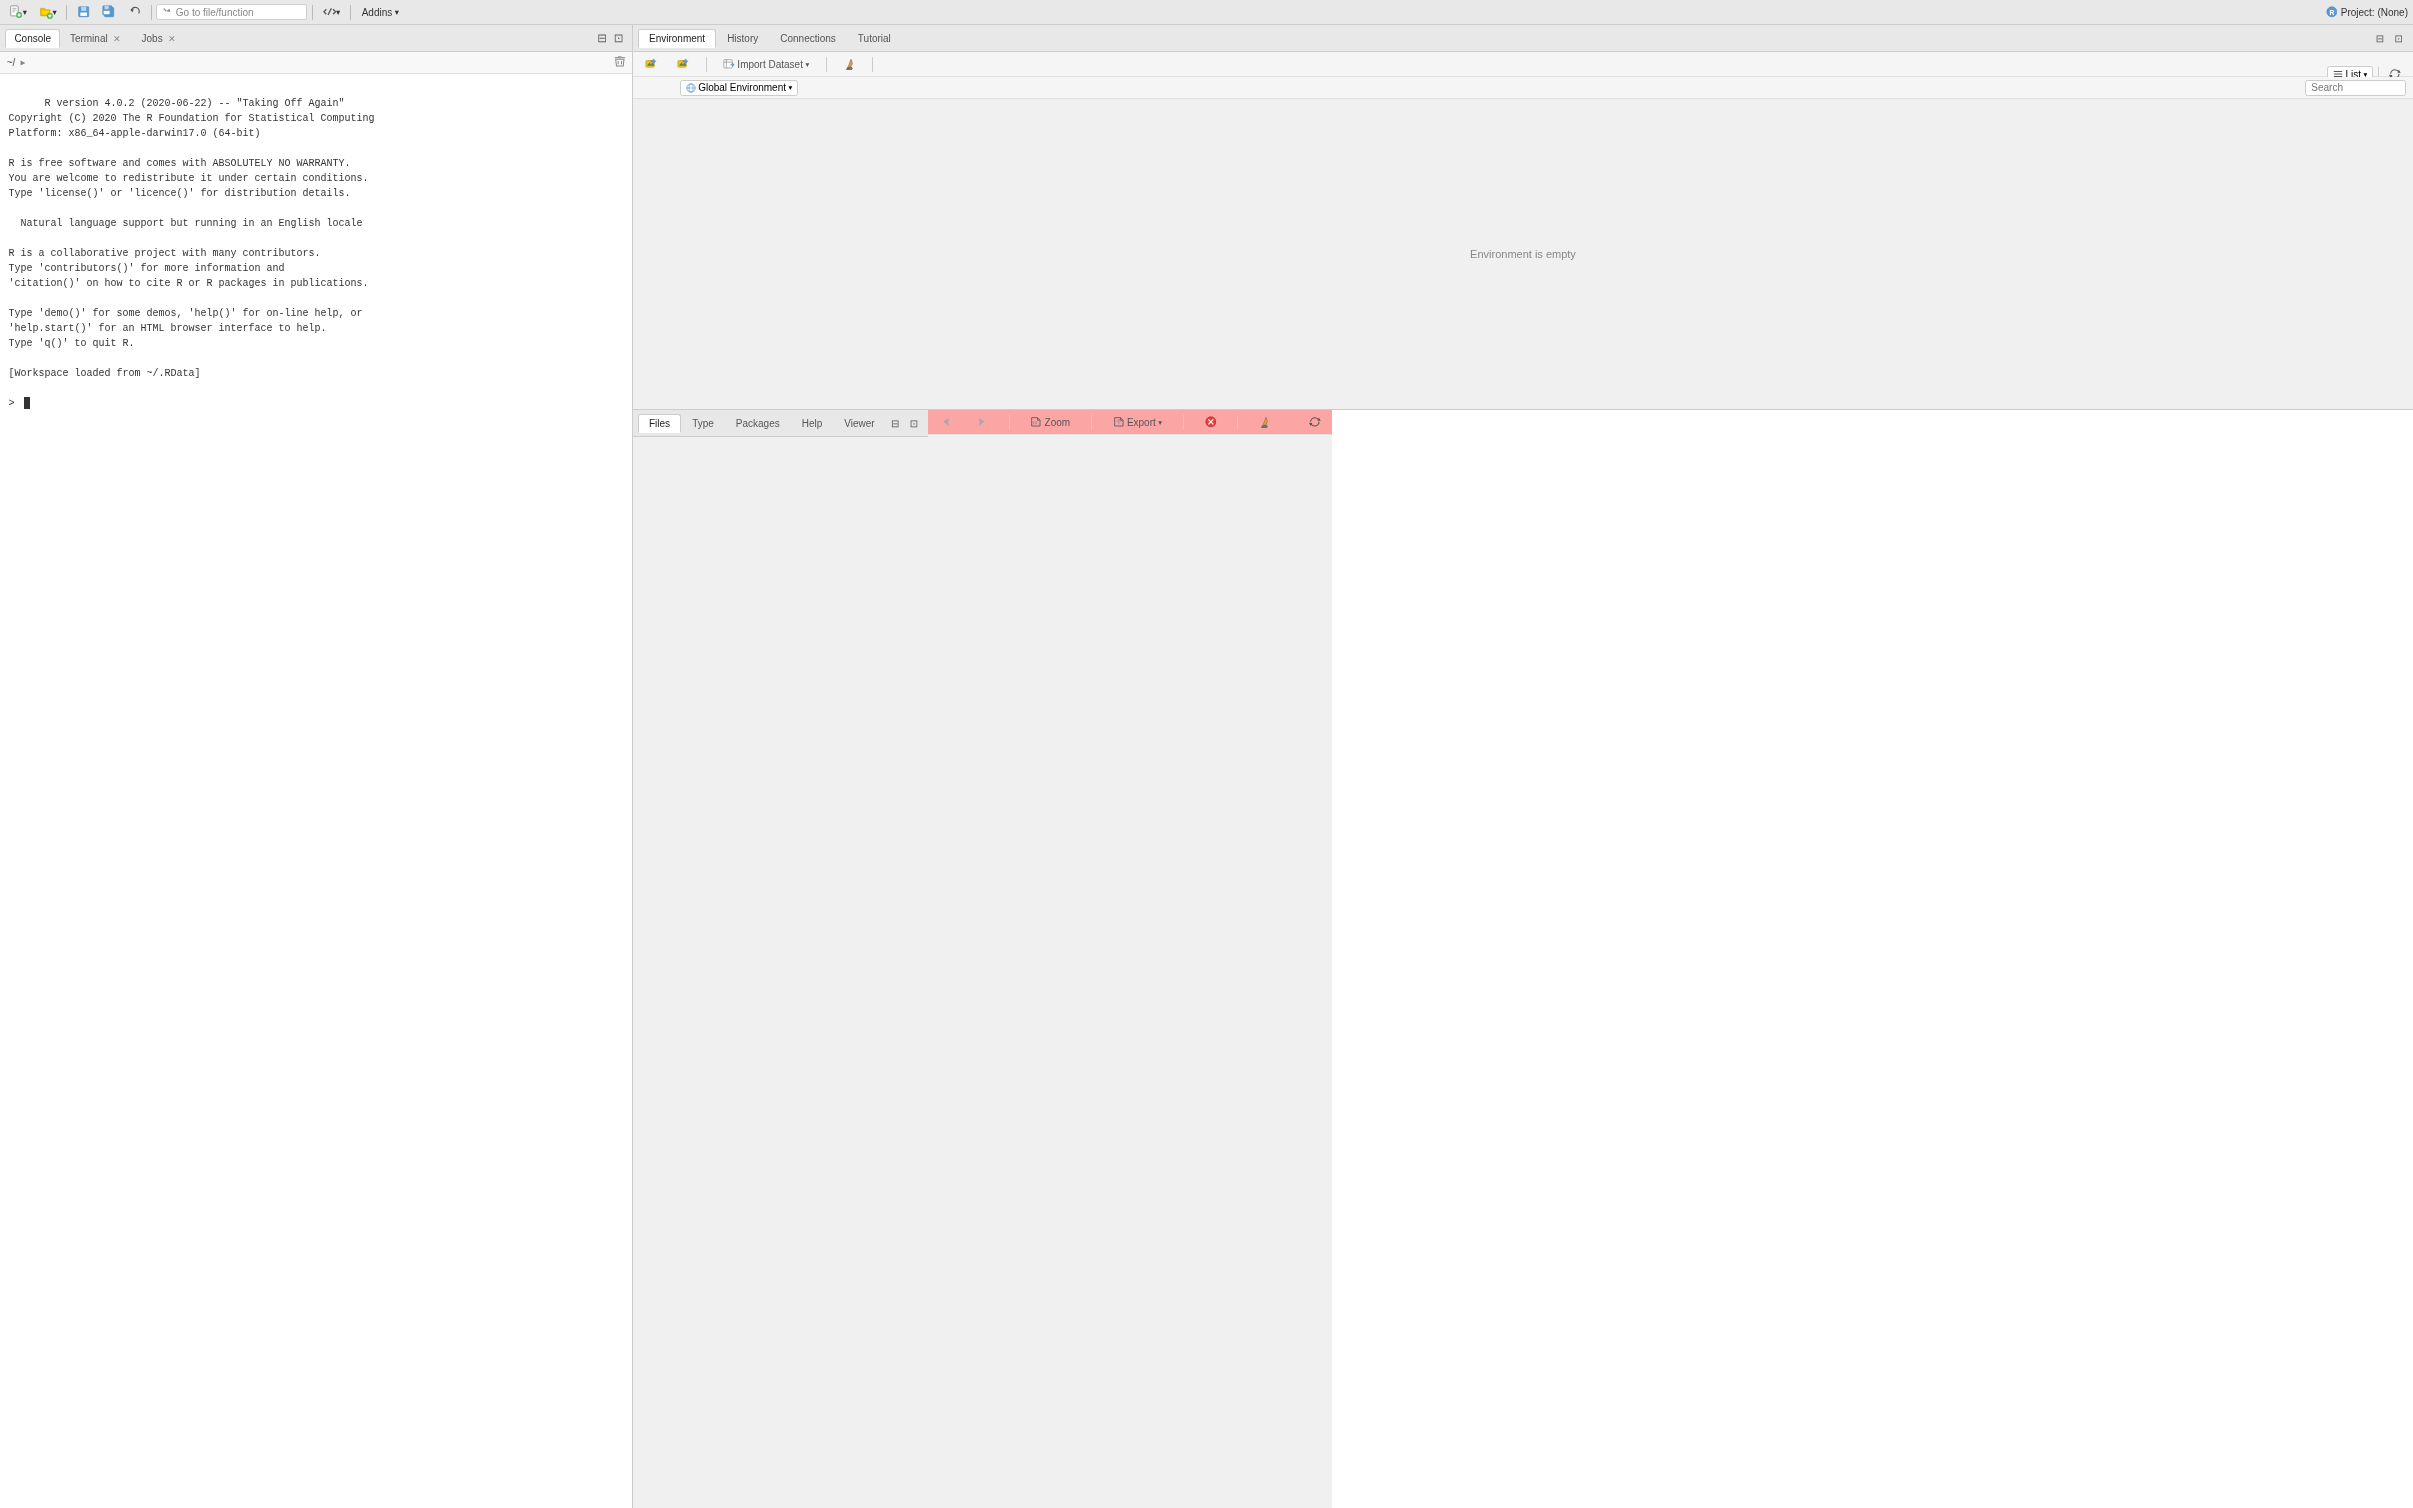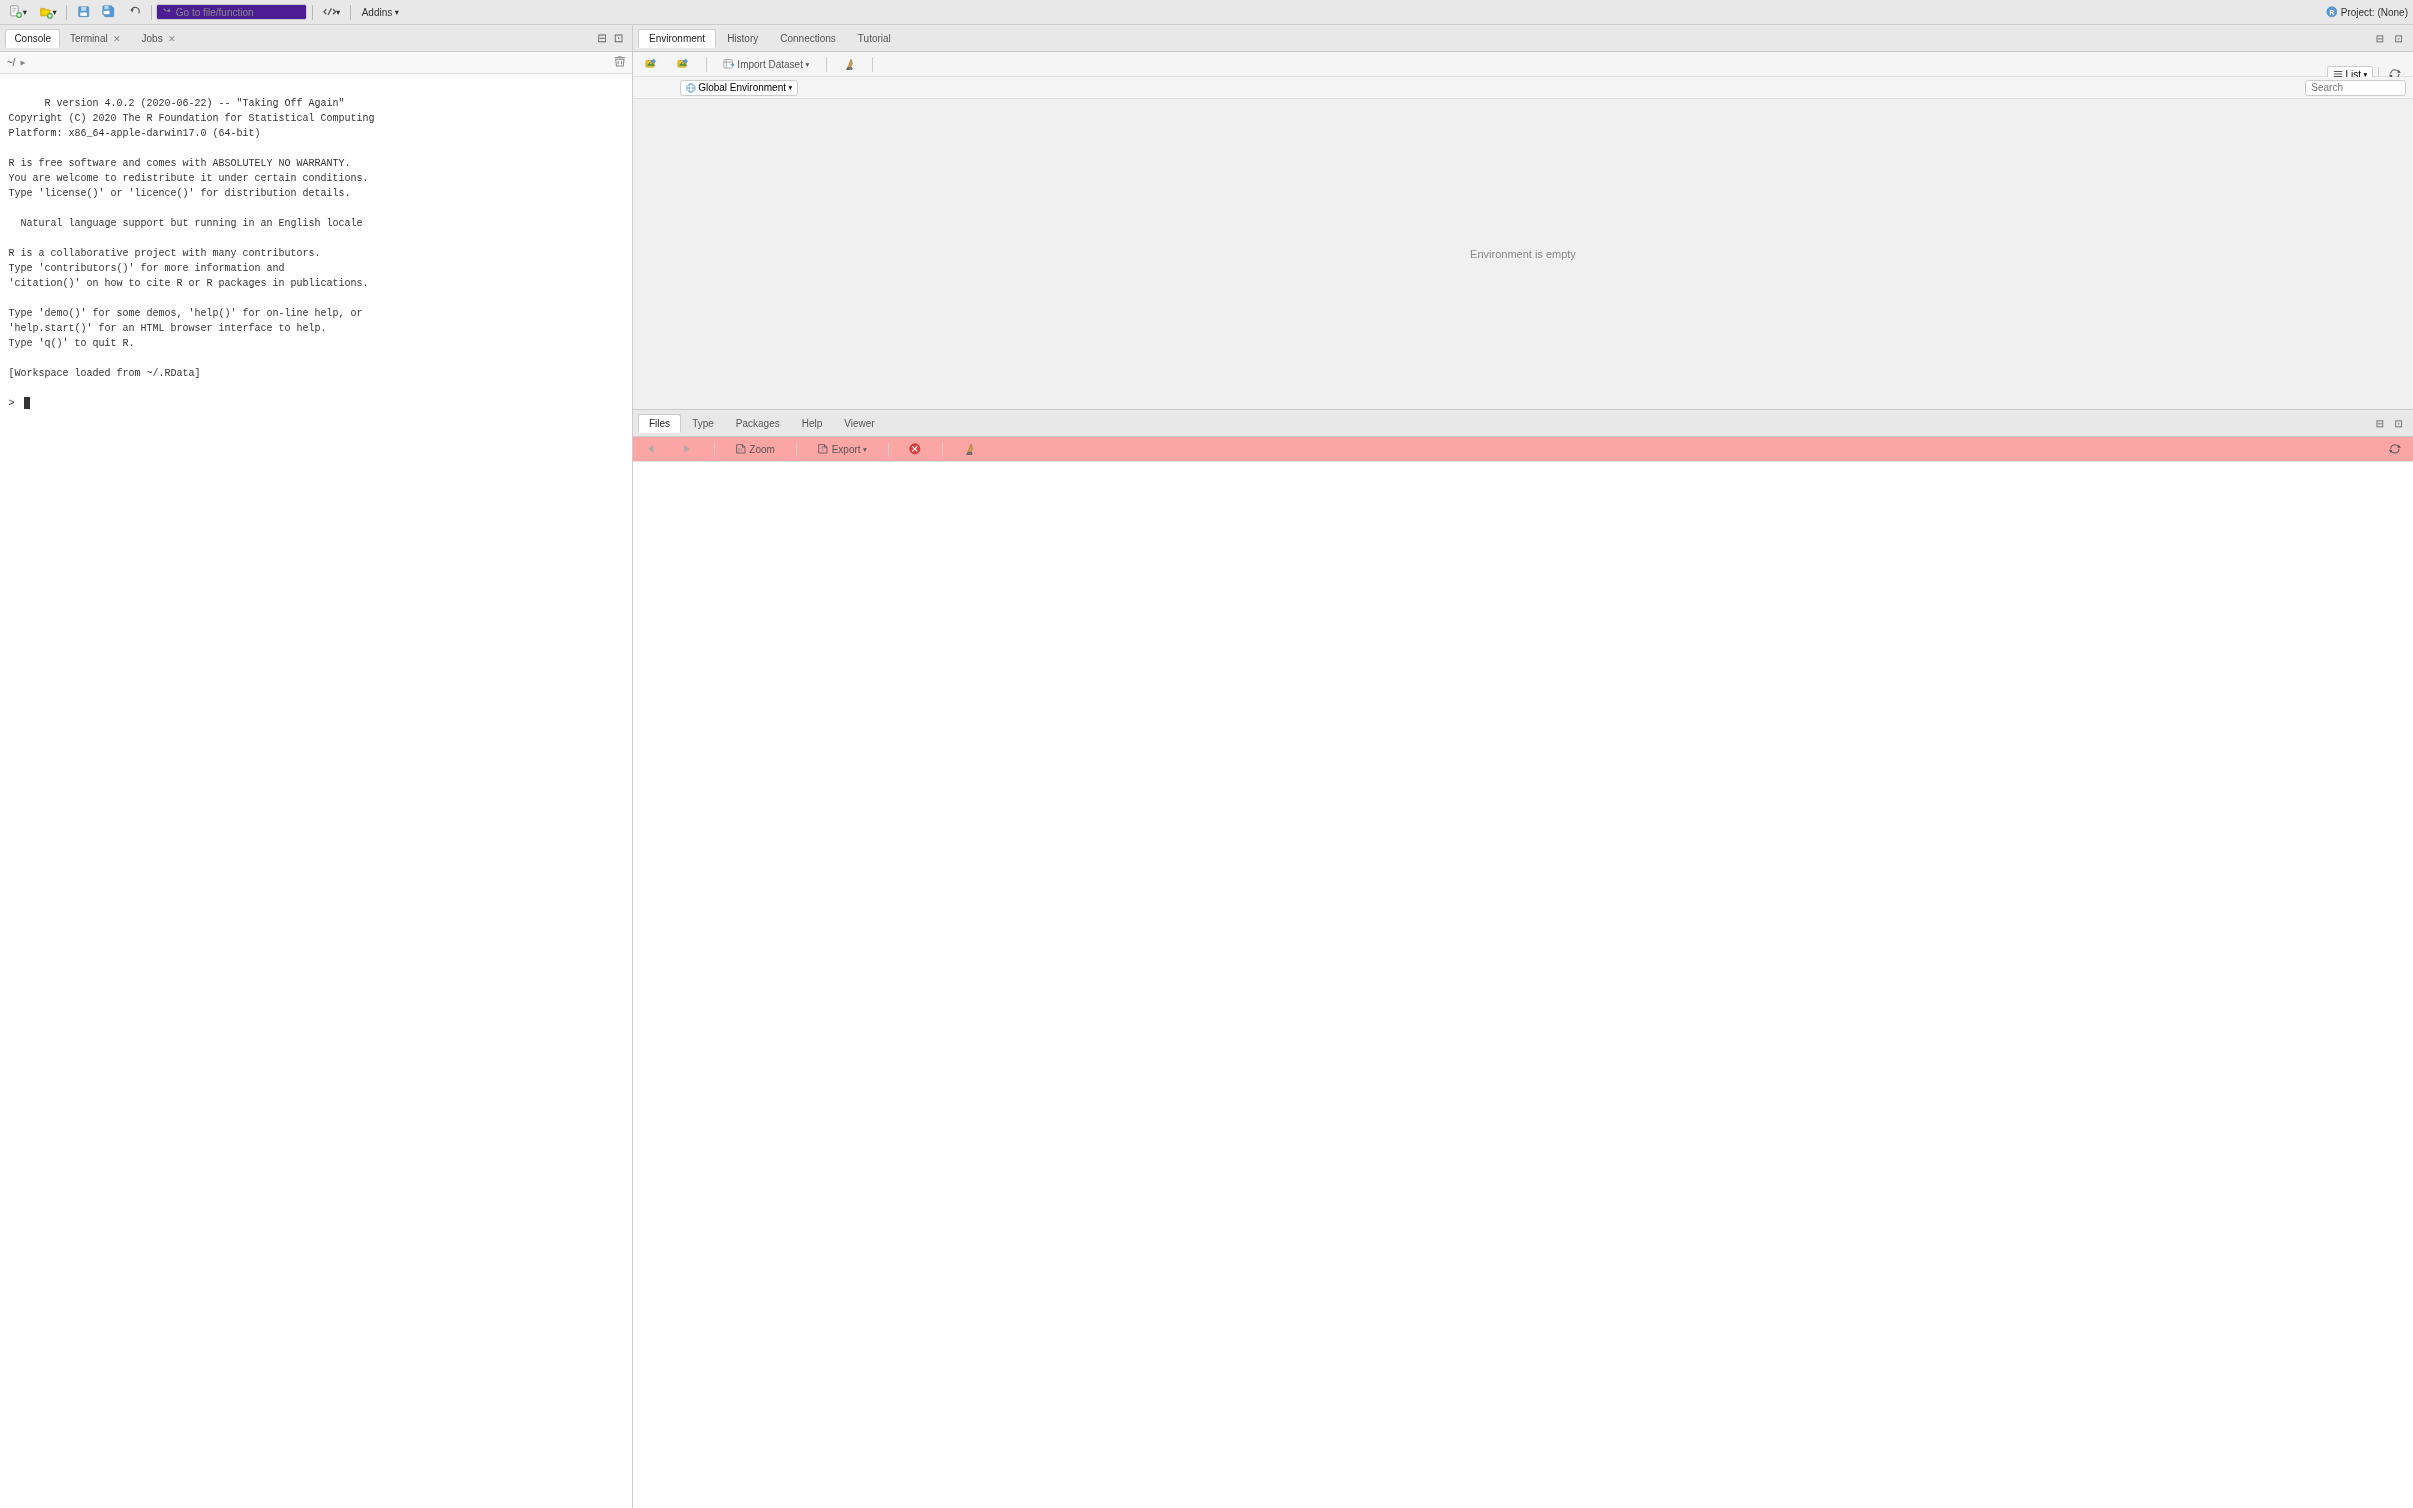--- a/index.html
+++ b/index.html
@@ -27,21 +27,21 @@
       border: 0.8px solid transparent;
       border-radius: 2.5px;
       padding: 1.7px 3.4px;
       cursor: pointer;
       font-size: 10px;
       color: #333;
     }
     .toolbar-sep { width: 0.8px; height: 15px; background: #bbb; margin: 0 1.7px; }
     .goto-box {
       display: flex; align-items: center;
-      background: #4c1d95;
+      background: #ffffff;
       border: 0.8px solid #ccc;
       border-radius: 2.5px;
       padding: 1.7px 5px;
       width: 151px;
       font-size: 10px;
       color: #888;
       cursor: pointer;
     }
     .goto-box span { margin-left: 3.4px; }
     .addins-btn {
@@ -219,21 +219,21 @@
     .env-body {
       flex: 1;
       display: flex; align-items: center; justify-content: center;
       color: #888; font-size: 11px;
     }
 
     
     .bottom-right {
       flex: 1;
       display: flex;
-      flex-direction: column;
+      flex-direction: row;
     }
 
     .files-toolbar {
       display: flex; align-items: center;
       padding: 2.5px 6.7px;
       background: #fca5a5;
       border-bottom: 0.8px solid #e0e0e0;
       gap: 14px;
       height: 25px;
     }

